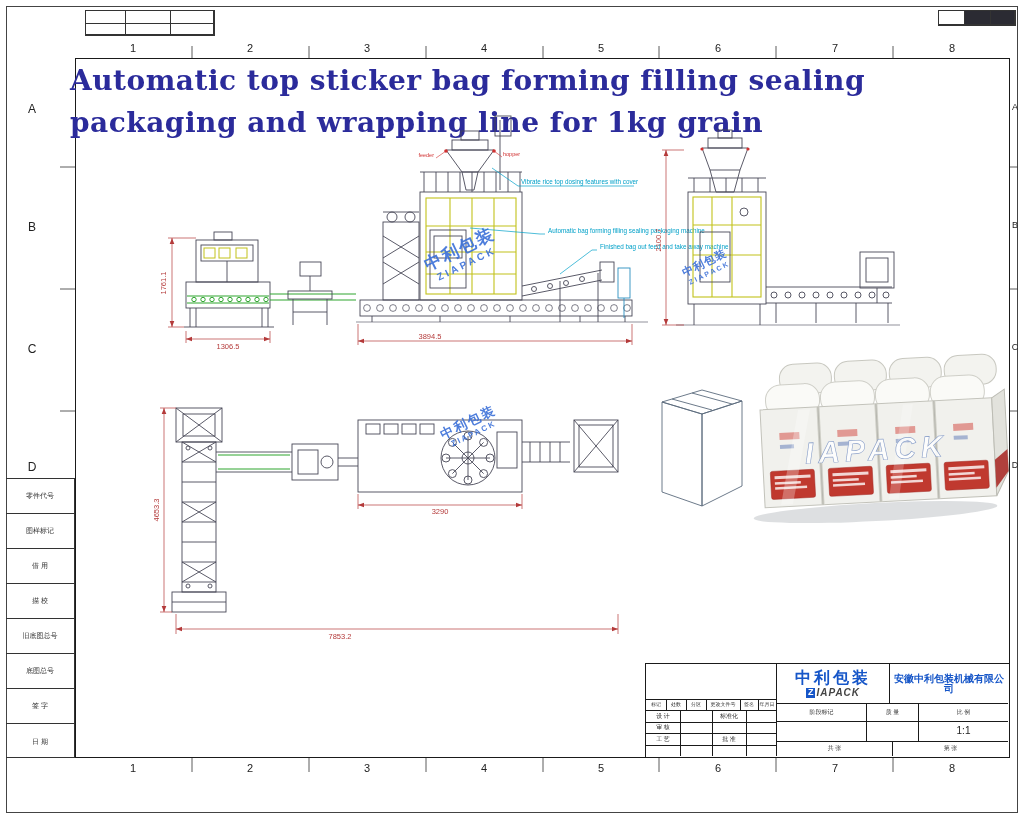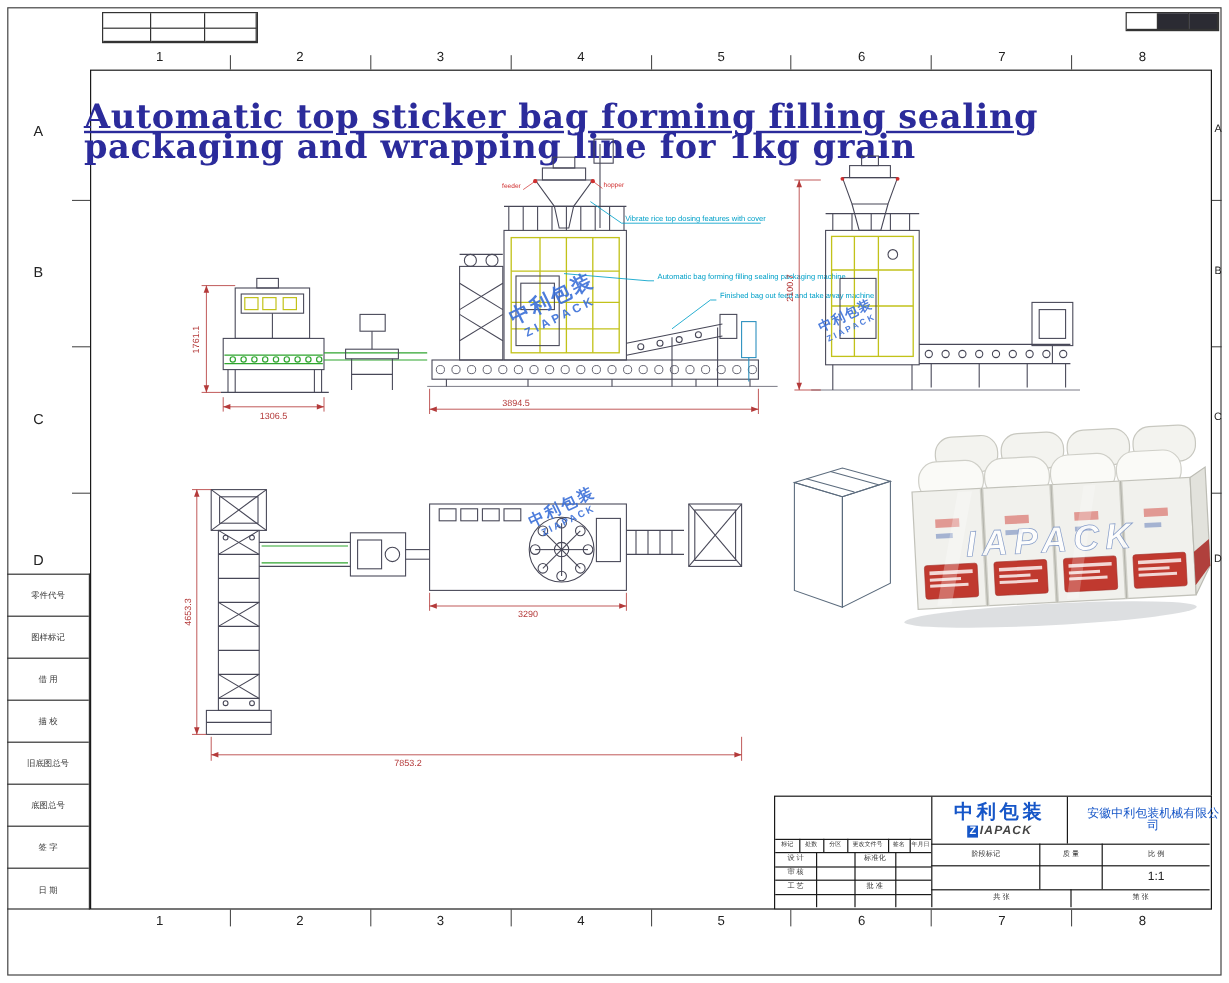--- a/index.html
+++ b/index.html
@@ -61,21 +61,21 @@
 
   <div class="rowlabel" style="left:24px;top:102px;font-size:12px;">A</div>
   <div class="rowlabel" style="left:24px;top:220px;font-size:12px;">B</div>
   <div class="rowlabel" style="left:24px;top:342px;font-size:12px;">C</div>
   <div class="rowlabel" style="left:24px;top:460px;font-size:12px;">D</div>
   <div class="rowlabel" style="left:1007px;top:102px;font-size:9px;">A</div>
   <div class="rowlabel" style="left:1007px;top:220px;font-size:9px;">B</div>
   <div class="rowlabel" style="left:1007px;top:342px;font-size:9px;">C</div>
   <div class="rowlabel" style="left:1007px;top:460px;font-size:9px;">D</div>
 
-  <div class="titleline" style="top:81px;text-decoration:underline;">Automatic top sticker bag forming filling sealing</div>
+  <div class="titleline" style="top:64px;">Automatic top sticker bag forming filling sealing</div>
   <div class="titleline" style="top:106px;">packaging and wrapping line for 1kg grain</div>
 
   <div class="abs" style="left:6px;top:478px;width:69px;height:280px;border:1px solid #333;border-left:none;">
     <div class="mrow">零件代号</div>
     <div class="mrow">图样标记</div>
     <div class="mrow">借 用</div>
     <div class="mrow">描 校</div>
     <div class="mrow">旧底图总号</div>
     <div class="mrow">底图总号</div>
     <div class="mrow">签 字</div>
@@ -550,21 +550,21 @@
     <div class="tbcell" style="left:66px;top:69px;width:34px;height:12px;font-size:6px;">批 准</div>
 
     <div class="tbcell" style="left:131px;top:1px;width:112px;height:38px;flex-direction:column;gap:1px;">
       <div style="color:#1656c8;font-weight:bold;font-size:16px;letter-spacing:3px;">中利包装</div>
       <div style="display:flex;align-items:center;gap:1px;">
         <span style="background:#1656c8;color:#fff;font-weight:bold;font-size:9px;padding:0 2px;">Z</span>
         <span style="color:#444;font-weight:bold;font-size:10px;letter-spacing:1px;font-style:italic;">IAPACK</span>
       </div>
     </div>
 
-    <div class="tbcell" style="left:256px;top:1px;width:118px;height:38px;color:#1656c8;font-weight:normal;font-size:10px;padding:0 3px;">安徽中利包装机械有限公司</div>
+    <div class="tbcell" style="left:244px;top:1px;width:118px;height:38px;color:#1656c8;font-weight:bold;font-size:10px;padding:0 3px;">安徽中利包装机械有限公司</div>
 
     <div class="tbcell" style="left:131px;top:40px;width:89px;height:16px;font-size:6px;">阶段标记</div>
     <div class="tbcell" style="left:221px;top:40px;width:51px;height:16px;font-size:6px;">质 量</div>
     <div class="tbcell" style="left:273px;top:40px;width:89px;height:16px;font-size:6px;">比 例</div>
     <div class="tbcell" style="left:273px;top:58px;width:89px;height:18px;font-size:10px;color:#222;">1:1</div>
     <div class="tbcell" style="left:131px;top:78px;width:115px;height:13px;font-size:6px;">共  张</div>
     <div class="tbcell" style="left:247px;top:78px;width:115px;height:13px;font-size:6px;">第  张</div>
   </div>
 
 </div>

